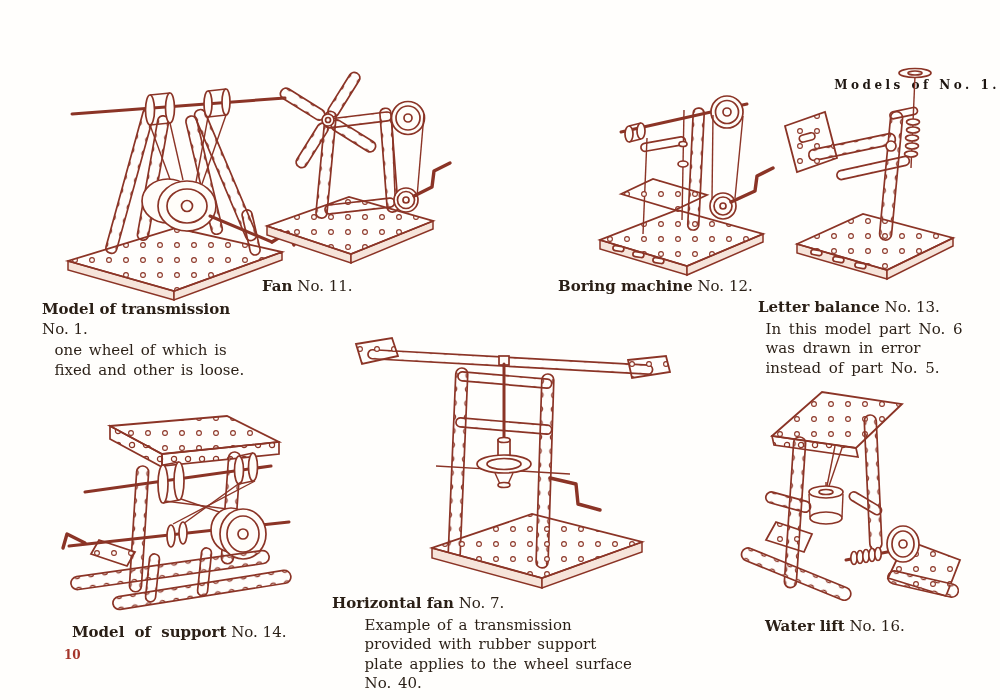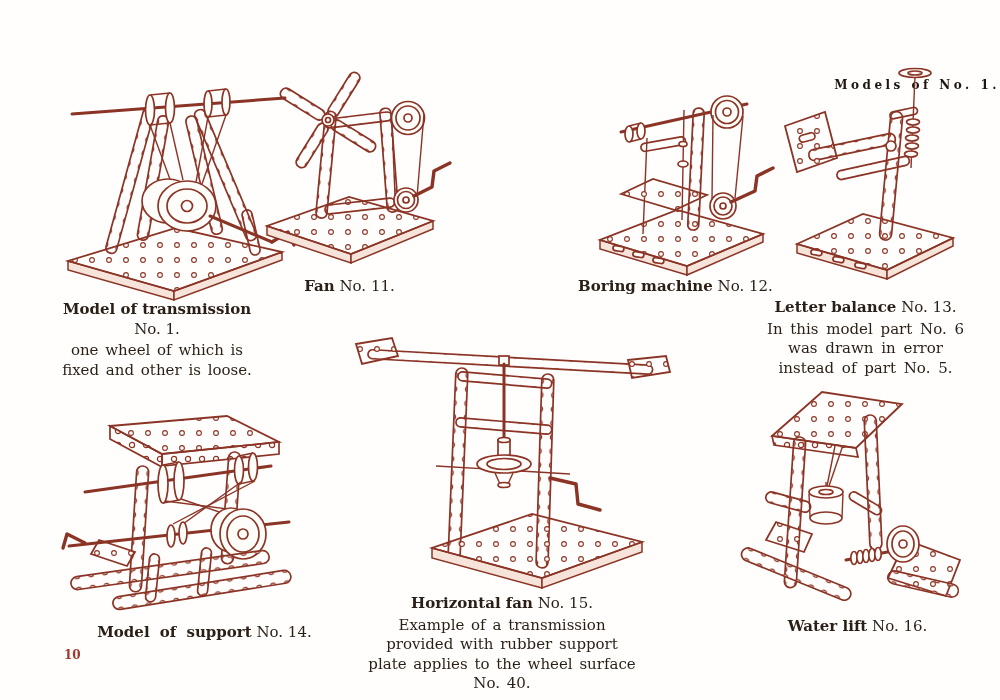--- a/index.html
+++ b/index.html
@@ -15,21 +15,21 @@
   .fig{position:absolute;}
   .fig svg{overflow:visible;display:block;}
   .strip{fill:url(#ph);stroke:#8b3426;stroke-width:1.7;}
   .plate{fill:url(#pp);stroke:#8b3426;stroke-width:1.8;}
   .edge{fill:#f6e4da;stroke:#8b3426;stroke-width:1.5;}
   .wh{fill:#fffdf9;stroke:#8b3426;stroke-width:1.7;}
   .ln{fill:none;stroke:#8b3426;stroke-width:1.4;}
   .ax{fill:none;stroke:#8b3426;stroke-width:3;stroke-linecap:round;}
   .crank{fill:none;stroke:#8b3426;stroke-width:3.4;stroke-linecap:round;stroke-linejoin:round;}
   .cap{
-    position:absolute;text-align:center;font-size:15px;color:#2a1f16;
+    position:absolute;font-size:15px;color:#2a1f16;
     line-height:1.3;
   }
   .cap b{font-weight:bold;}
   .cap .nm14{word-spacing:5px;}
   .note{word-spacing:2px;margin-top:2px;}
   .pageno{
     position:absolute;left:64px;top:648px;font-weight:bold;font-size:12px;
     color:#a5352a;
   }
 </style>
@@ -356,21 +356,21 @@
     <div class="note" style="width:200px;margin:2px auto 16px;word-spacing:3px">In this model part No. 6 was drawn in error instead of part No. 5.</div>
   </div>
 
   <div class="cap" style="left:72px;top:623px;width:265px">
     <b class="nm14">Model of support</b>
     <span>No. 14.</span>
   </div>
 
   <div class="cap" style="left:332px;top:594px;width:340px">
     <div><b>Horizontal fan</b>
-    <span>No. 15.</span></div>
+    <span>No. 7.</span></div>
     <div class="note" style="width:275px;margin:2px auto 8px">Example of a transmission provided with rubber support plate applies to the wheel surface No. 40.</div>
   </div>
 
   <div class="cap" style="left:765px;top:617px;width:185px">
     <b>Water lift</b>
     <span>No. 16.</span>
   </div>
 
   <div class="pageno">10</div>
 

